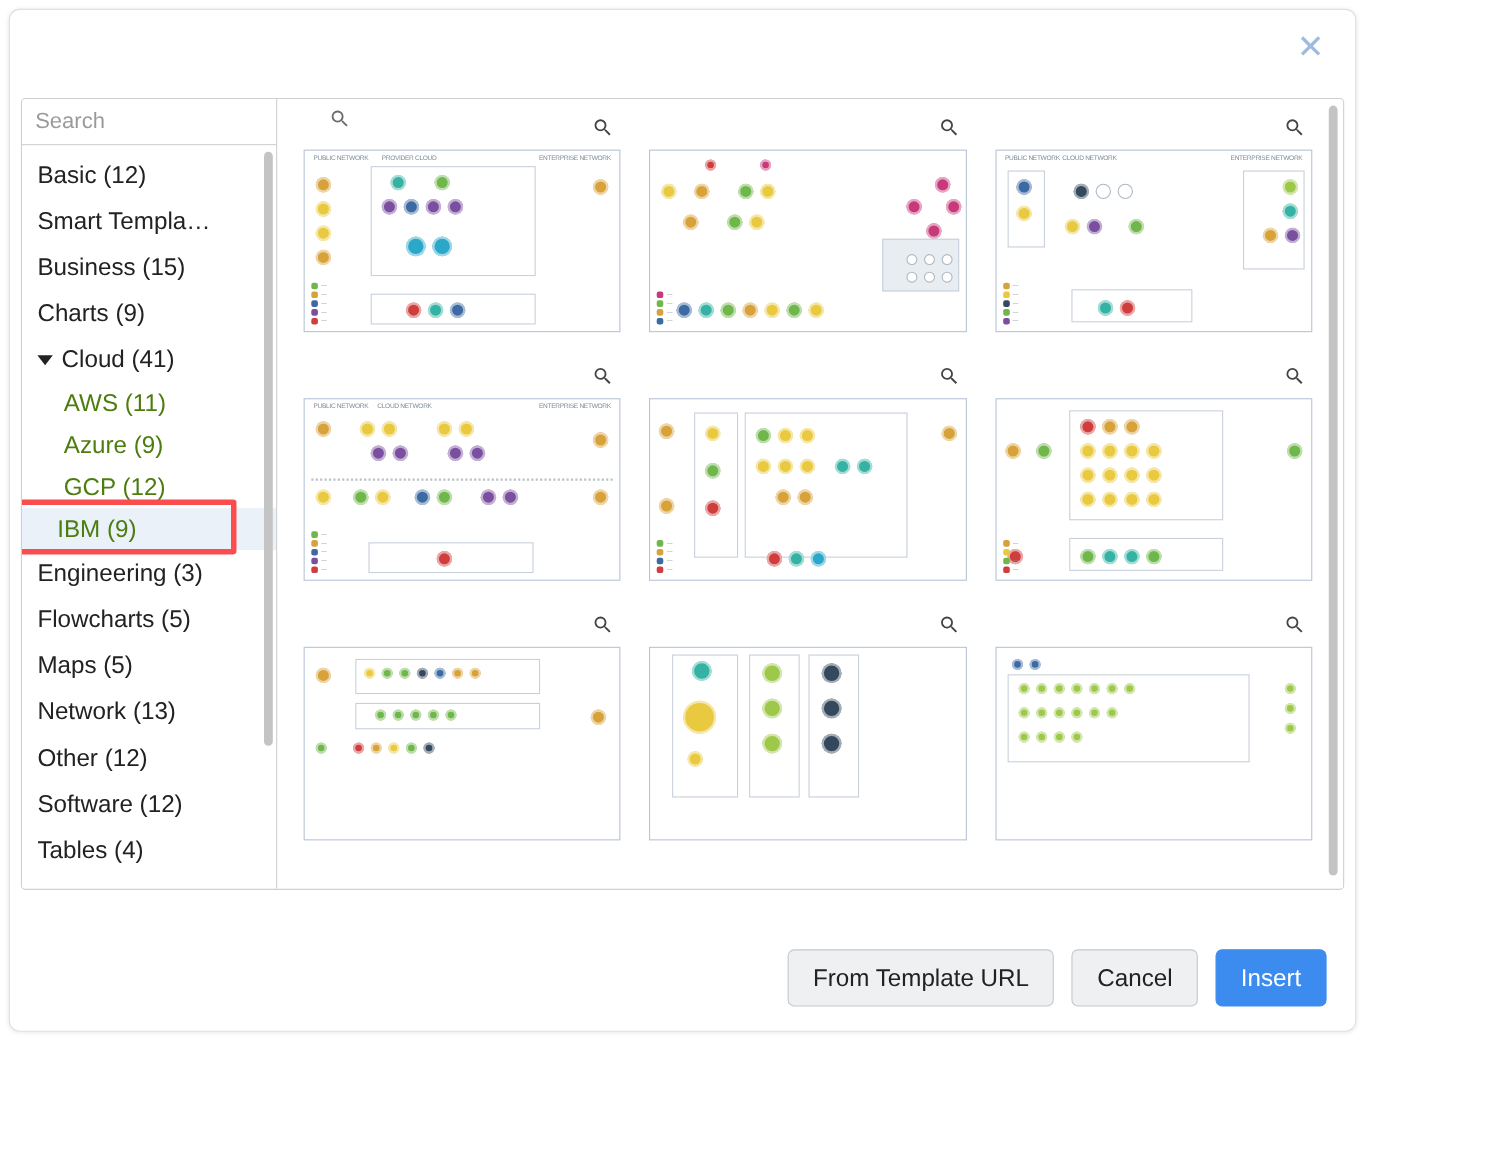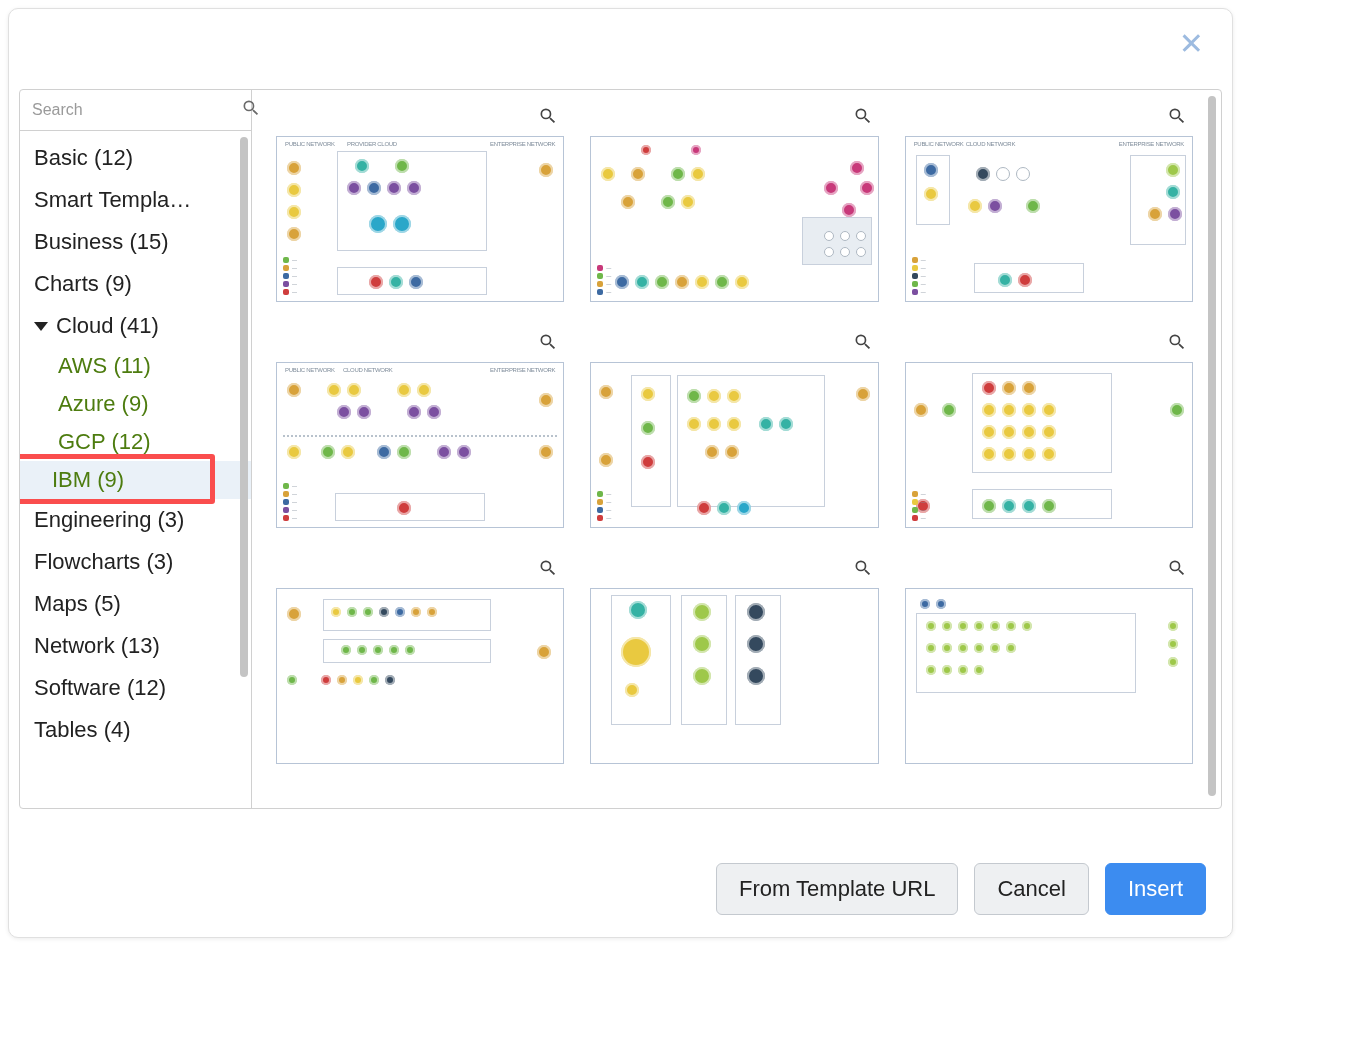--- a/index.html
+++ b/index.html
@@ -30,21 +30,21 @@
     display:flex; flex-direction:column;
     position:relative;
   }
   .searchwrap {
     display:flex; align-items:center;
     border-bottom:1px solid #d0d0d0;
     padding:8px 10px;
   }
   .searchwrap input {
     flex:1; border:none; outline:none;
-    font-size:16px; color:#333; background:transparent;
+    font-size:20px; color:#333; background:transparent;
   }
   .searchwrap input::placeholder { color:#9a9a9a; }
   .searchwrap .mag { color:#6a6a6a; }
   .tree {
     flex:1; overflow:hidden; position:relative;
     padding: 6px 0 6px 0;
   }
   .tree-scrollbar {
     position:absolute; right:3px; top:6px; width:8px; height:540px;
     background:#c4c4c4; border-radius:6px;
@@ -157,23 +157,24 @@
         <div class="cat">Basic (12)</div>
         <div class="cat">Smart Templa…</div>
         <div class="cat">Business (15)</div>
         <div class="cat">Charts (9)</div>
         <div class="cat expand">Cloud (41)</div>
           <div class="subcat">AWS (11)</div>
           <div class="subcat">Azure (9)</div>
           <div class="subcat">GCP (12)</div>
           <div class="subcat selected" id="sel">IBM (9)</div>
         <div class="cat">Engineering (3)</div>
-        <div class="cat">Flowcharts (3)</div>
+        <div class="cat">Flowcharts (5)</div>
         <div class="cat">Maps (5)</div>
         <div class="cat">Network (13)</div>
+        <div class="cat">Other (12)</div>
         <div class="cat">Software (12)</div>
         <div class="cat">Tables (4)</div>
       </div>
 
       <div class="highlight-box" id="hl" style="left: -18px; top: 364px; width: 213px; height: 50px;"></div>
     </div>
 
     <div class="gallery-wrap">
       <div class="gallery-scrollbar"></div>
       <div class="gallery">

